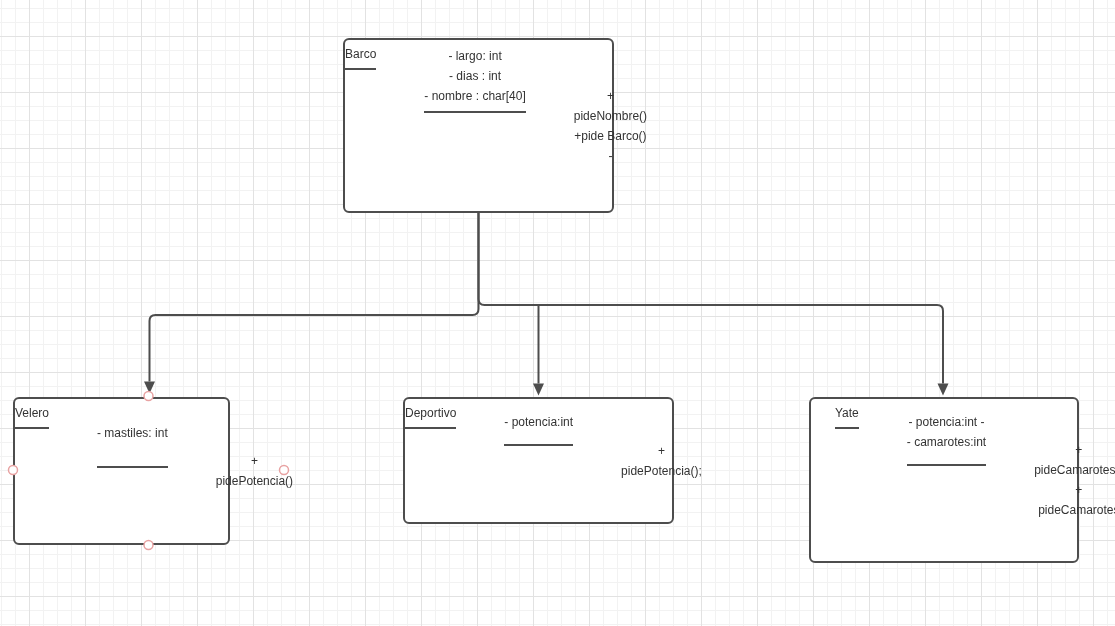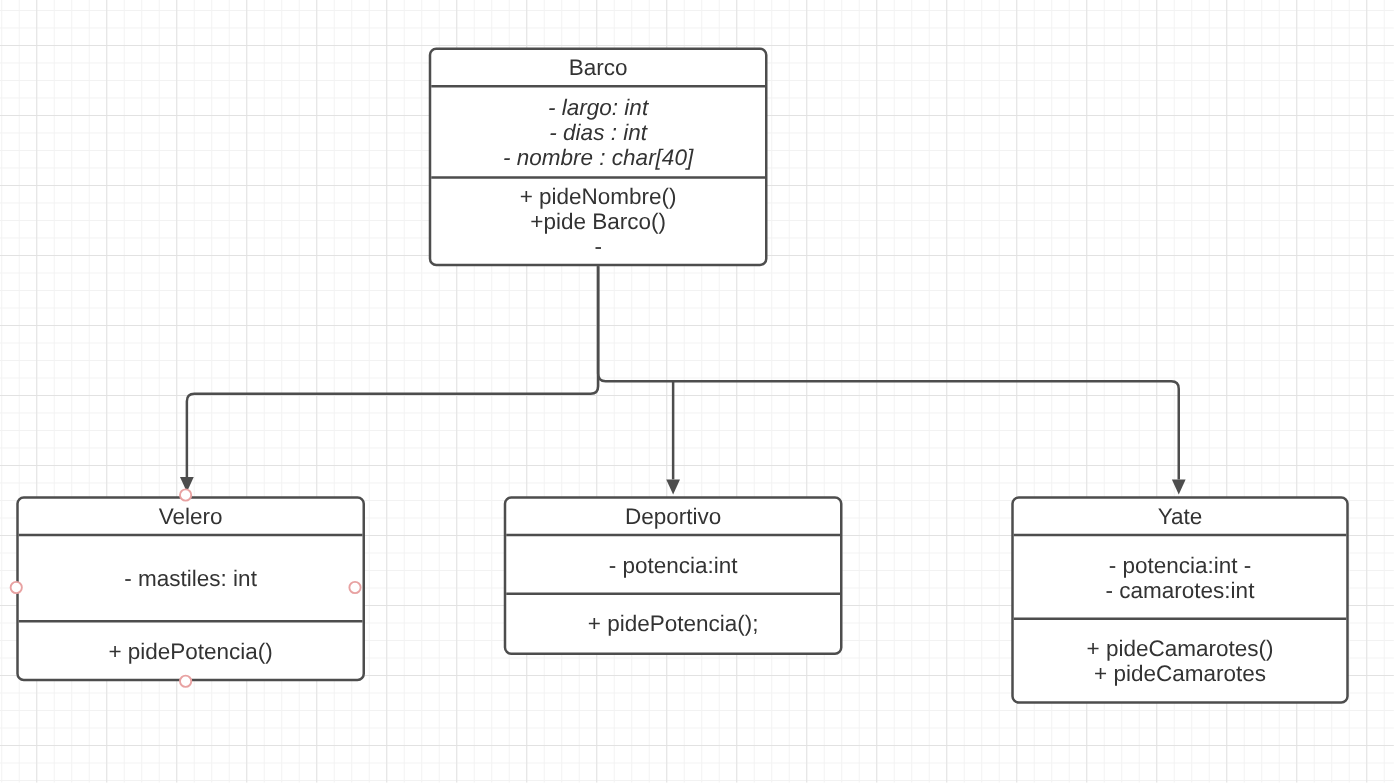--- a/index.html
+++ b/index.html
@@ -18,51 +18,52 @@
     background-size: 56px 56px, 56px 56px, 14px 14px, 14px 14px;
     background-position: 29px 36px, 29px 36px, 1px 8px, 1px 8px;
   }
   .uml-class {
     position: absolute;
     box-sizing: border-box;
     background: #ffffff;
     border: 2px solid #4d4d4d;
     border-radius: 6px;
     display: flex;
-    flex-direction: column;
+    flex-direction: row;
     color: #333333;
-    font-size: 18px;
+    font-size: 12px;
     line-height: 20px;
     text-align: center;
     z-index: 1;
+    gap: 48px;
   }
   .uml-title {
     height: 28px;
     flex: 0 0 auto;
     display: flex;
     align-items: center;
     justify-content: center;
     border-bottom: 2px solid #4d4d4d;
   }
   .uml-section {
     display: flex;
     flex-direction: column;
     align-items: center;
     justify-content: center;
   }
   .sec-attrs { flex: 0 0 auto; border-bottom: 2px solid #4d4d4d; }
   .sec-methods { flex: 1 1 auto; }
 
   .barco     { left: 343px; top: 38px;  width: 271px; height: 175px; }
-  .barco     .sec-attrs { height: 71px; font-style: italic; }
-  .velero    { left: 13px;  top: 397px; width: 279px; height: 148px; }
+  .barco     .sec-attrs { height: 71px; }
+  .velero    { left: 13px;  top: 397px; width: 217px; height: 148px; }
   .velero    .sec-attrs { height: 67px; }
   .deportivo { left: 403px; top: 397px; width: 271px; height: 127px; }
   .deportivo .sec-attrs { height: 45px; }
-  .yate      { left: 809px; top: 397px; width: 270px; height: 166px; }
+  .yate      { left: 809px; top: 397px; width: 270px; height: 166px; padding-left: 24px; }
   .yate      .sec-attrs { height: 65px; }
 
   svg.edge-layer {
     position: absolute;
     left: 0; top: 0;
     width: 1115px; height: 626px;
     z-index: 2;
     pointer-events: none;
   }
   .edge-path { fill: none; stroke: #4d4d4d; stroke-width: 2; }

